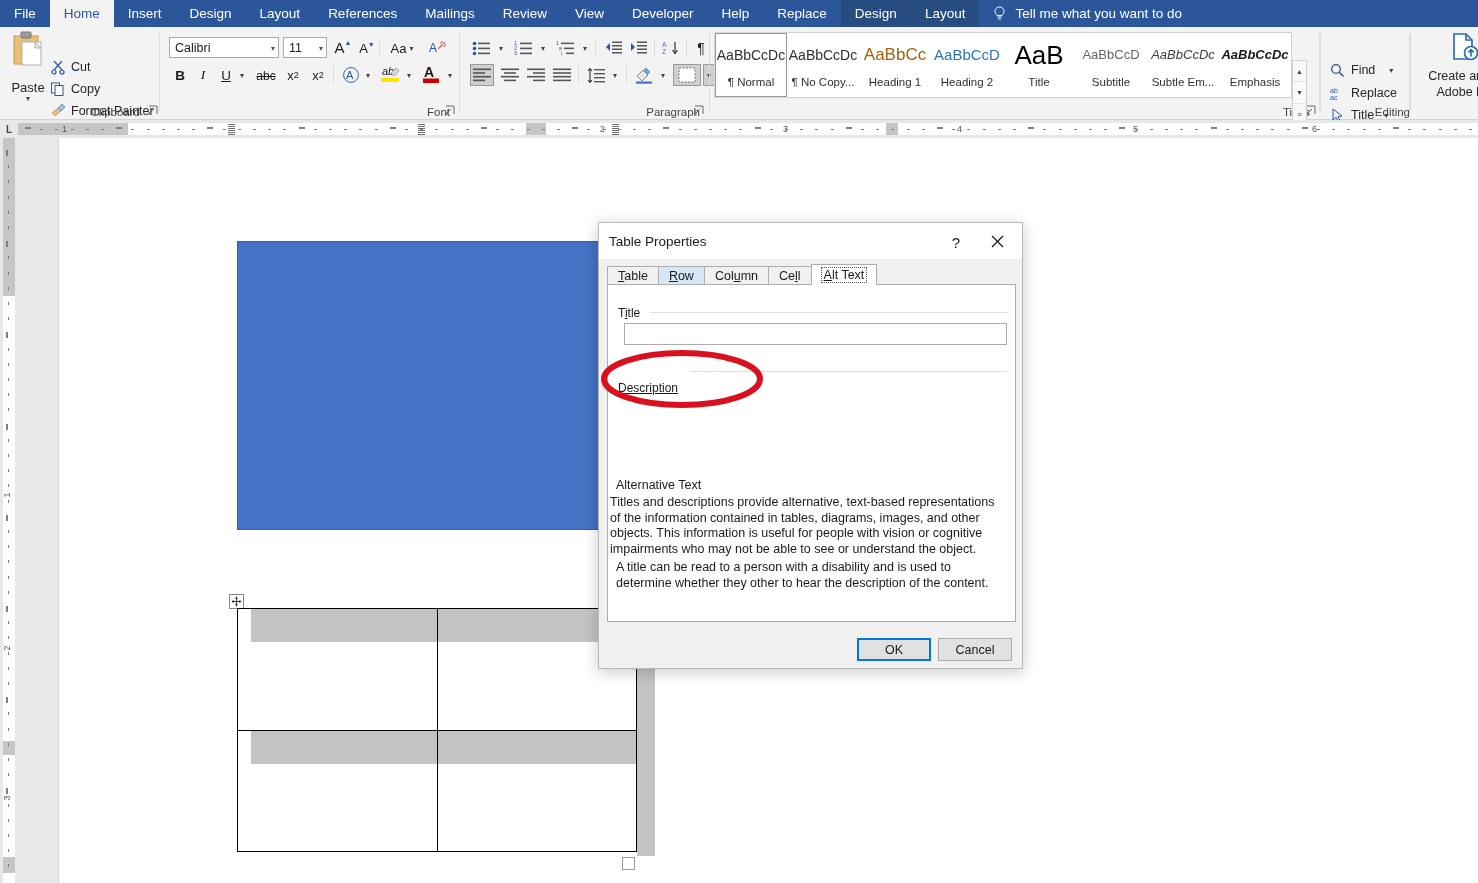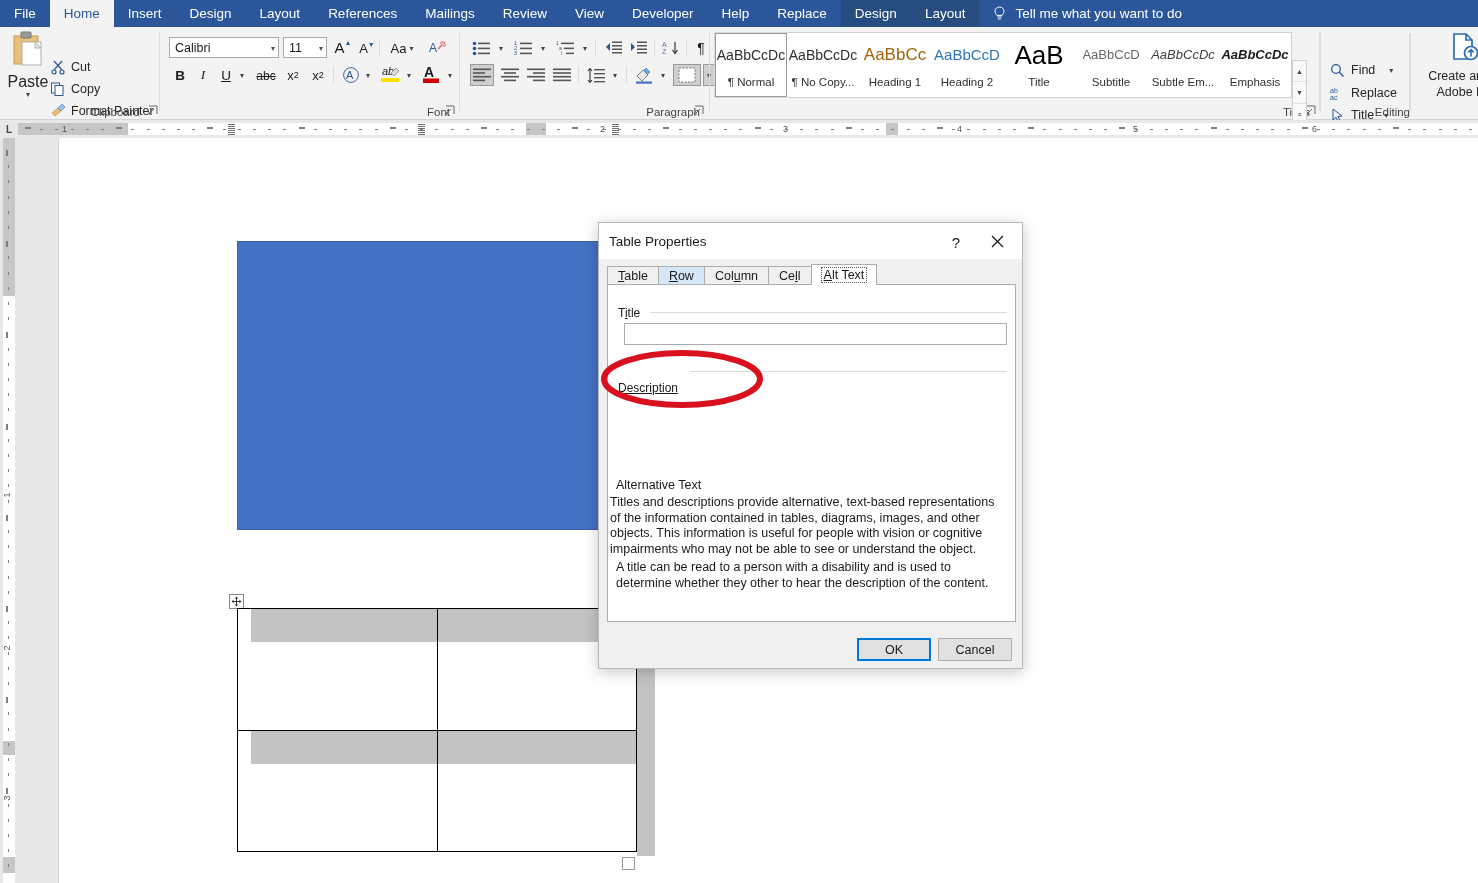--- a/index.html
+++ b/index.html
@@ -51,21 +51,21 @@
     font-size: 10px; color: #666; line-height: 12px; text-align: center;
   }
   .dlg-launcher svg { display:block; }
 
   
   .paste-btn {
     position: absolute; left: 8px; top: 4px; width: 40px; height: 70px;
     display: flex; flex-direction: column; align-items: center;
     font-size: 11.5px; color: #262626; cursor: default;
   }
-  .paste-label { margin-top: 4px; font-size: 16px; }
+  .paste-label { margin-top: 11px; font-size: 13px; }
   .caret-sm { font-size: 8px; line-height: 7px; color: #444; }
   .cb-item {
     position: absolute; display: flex; align-items: center; gap: 5px;
     font-size: 12.5px; color: #262626; cursor: default; height: 20px;
   }
   .cb-item .ico { width: 16px; height: 16px; display:block; }
 
   
   .combo {
     position: absolute; background: #fff; border: 1px solid #ABABAB;

